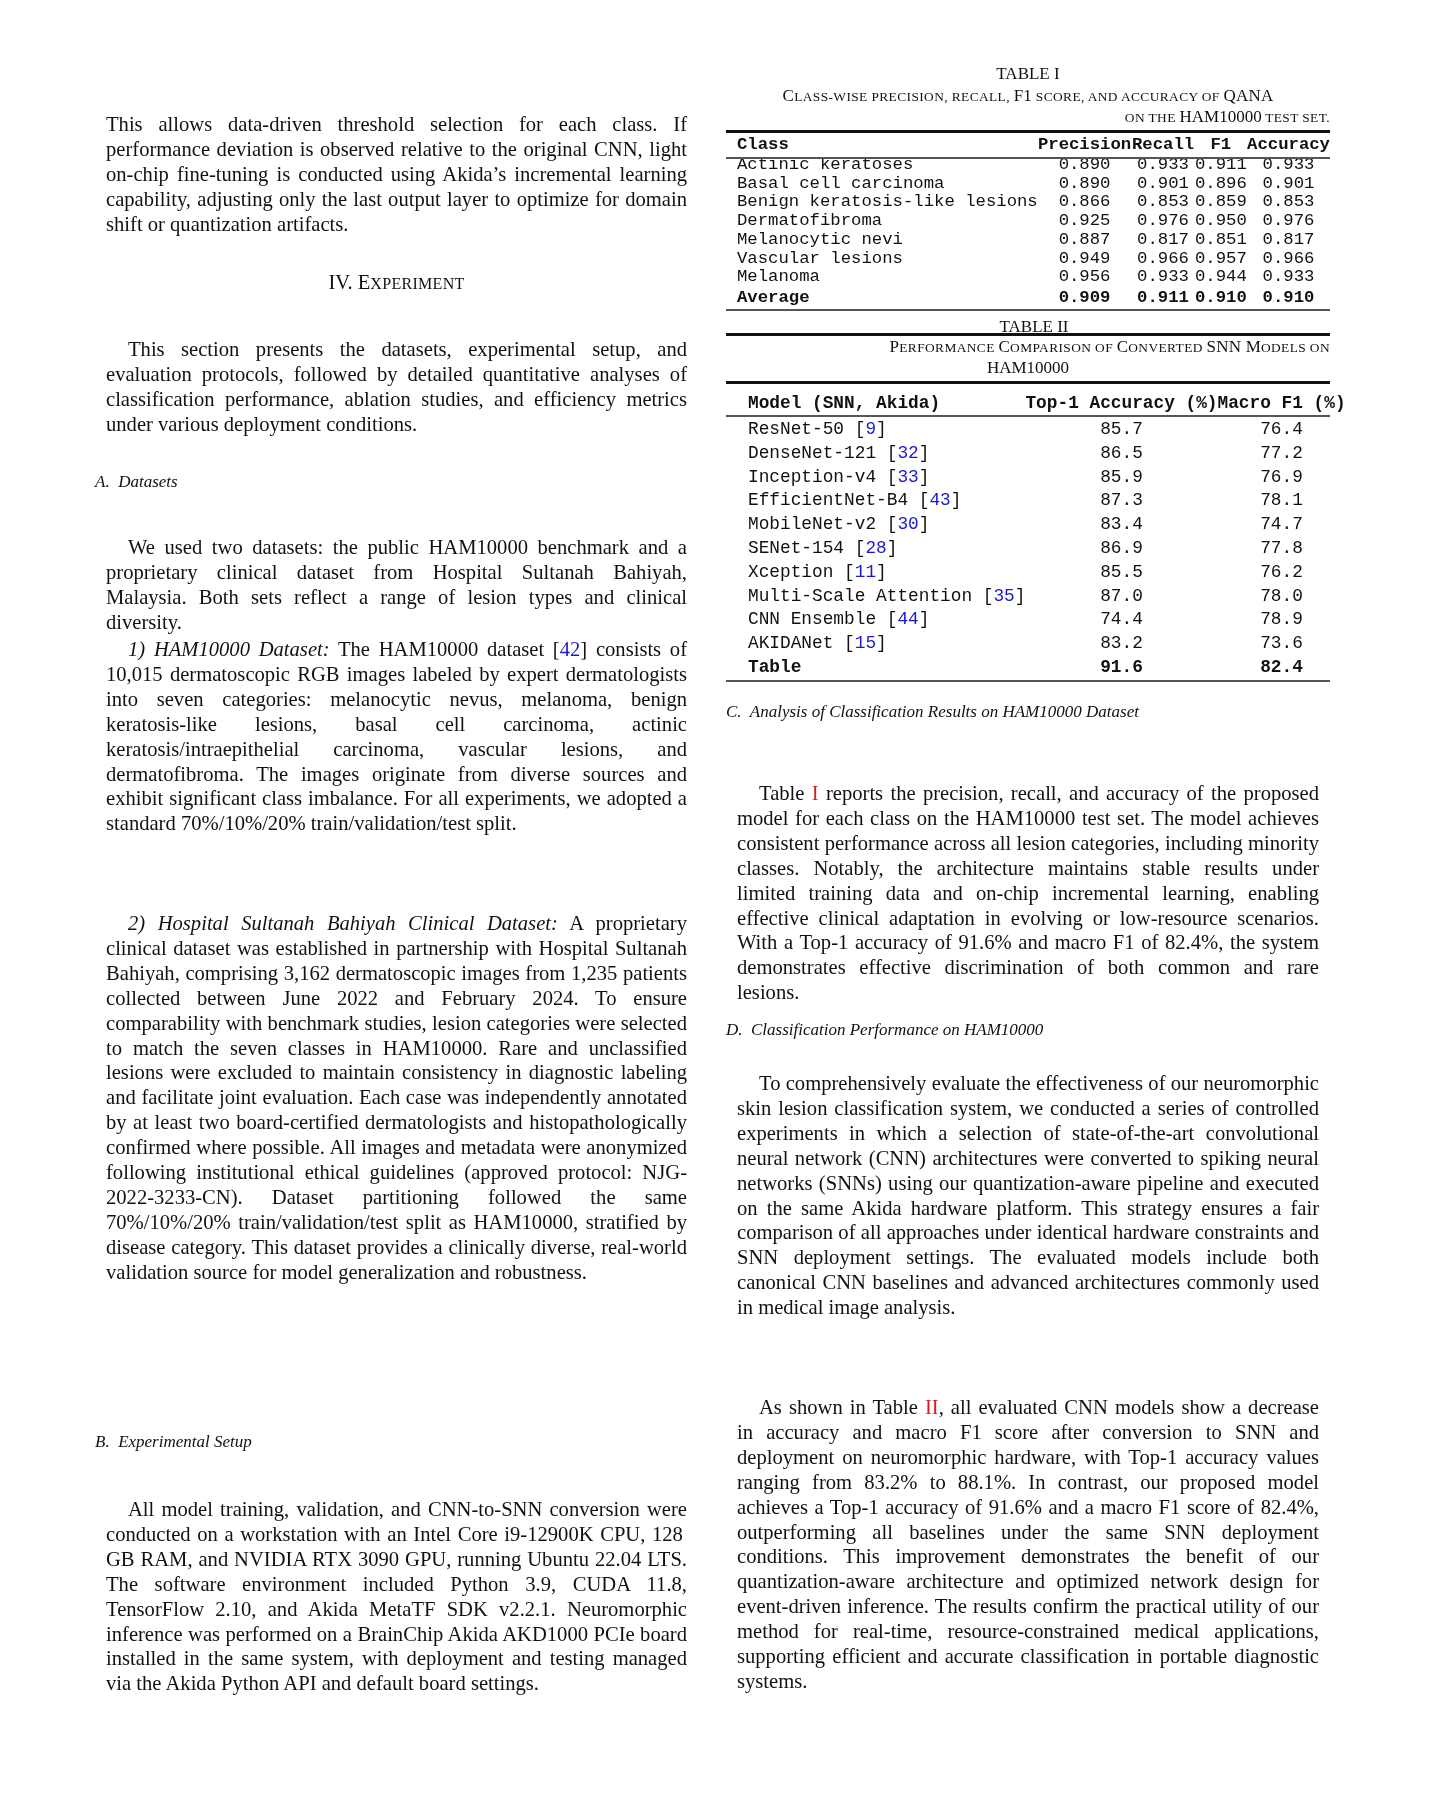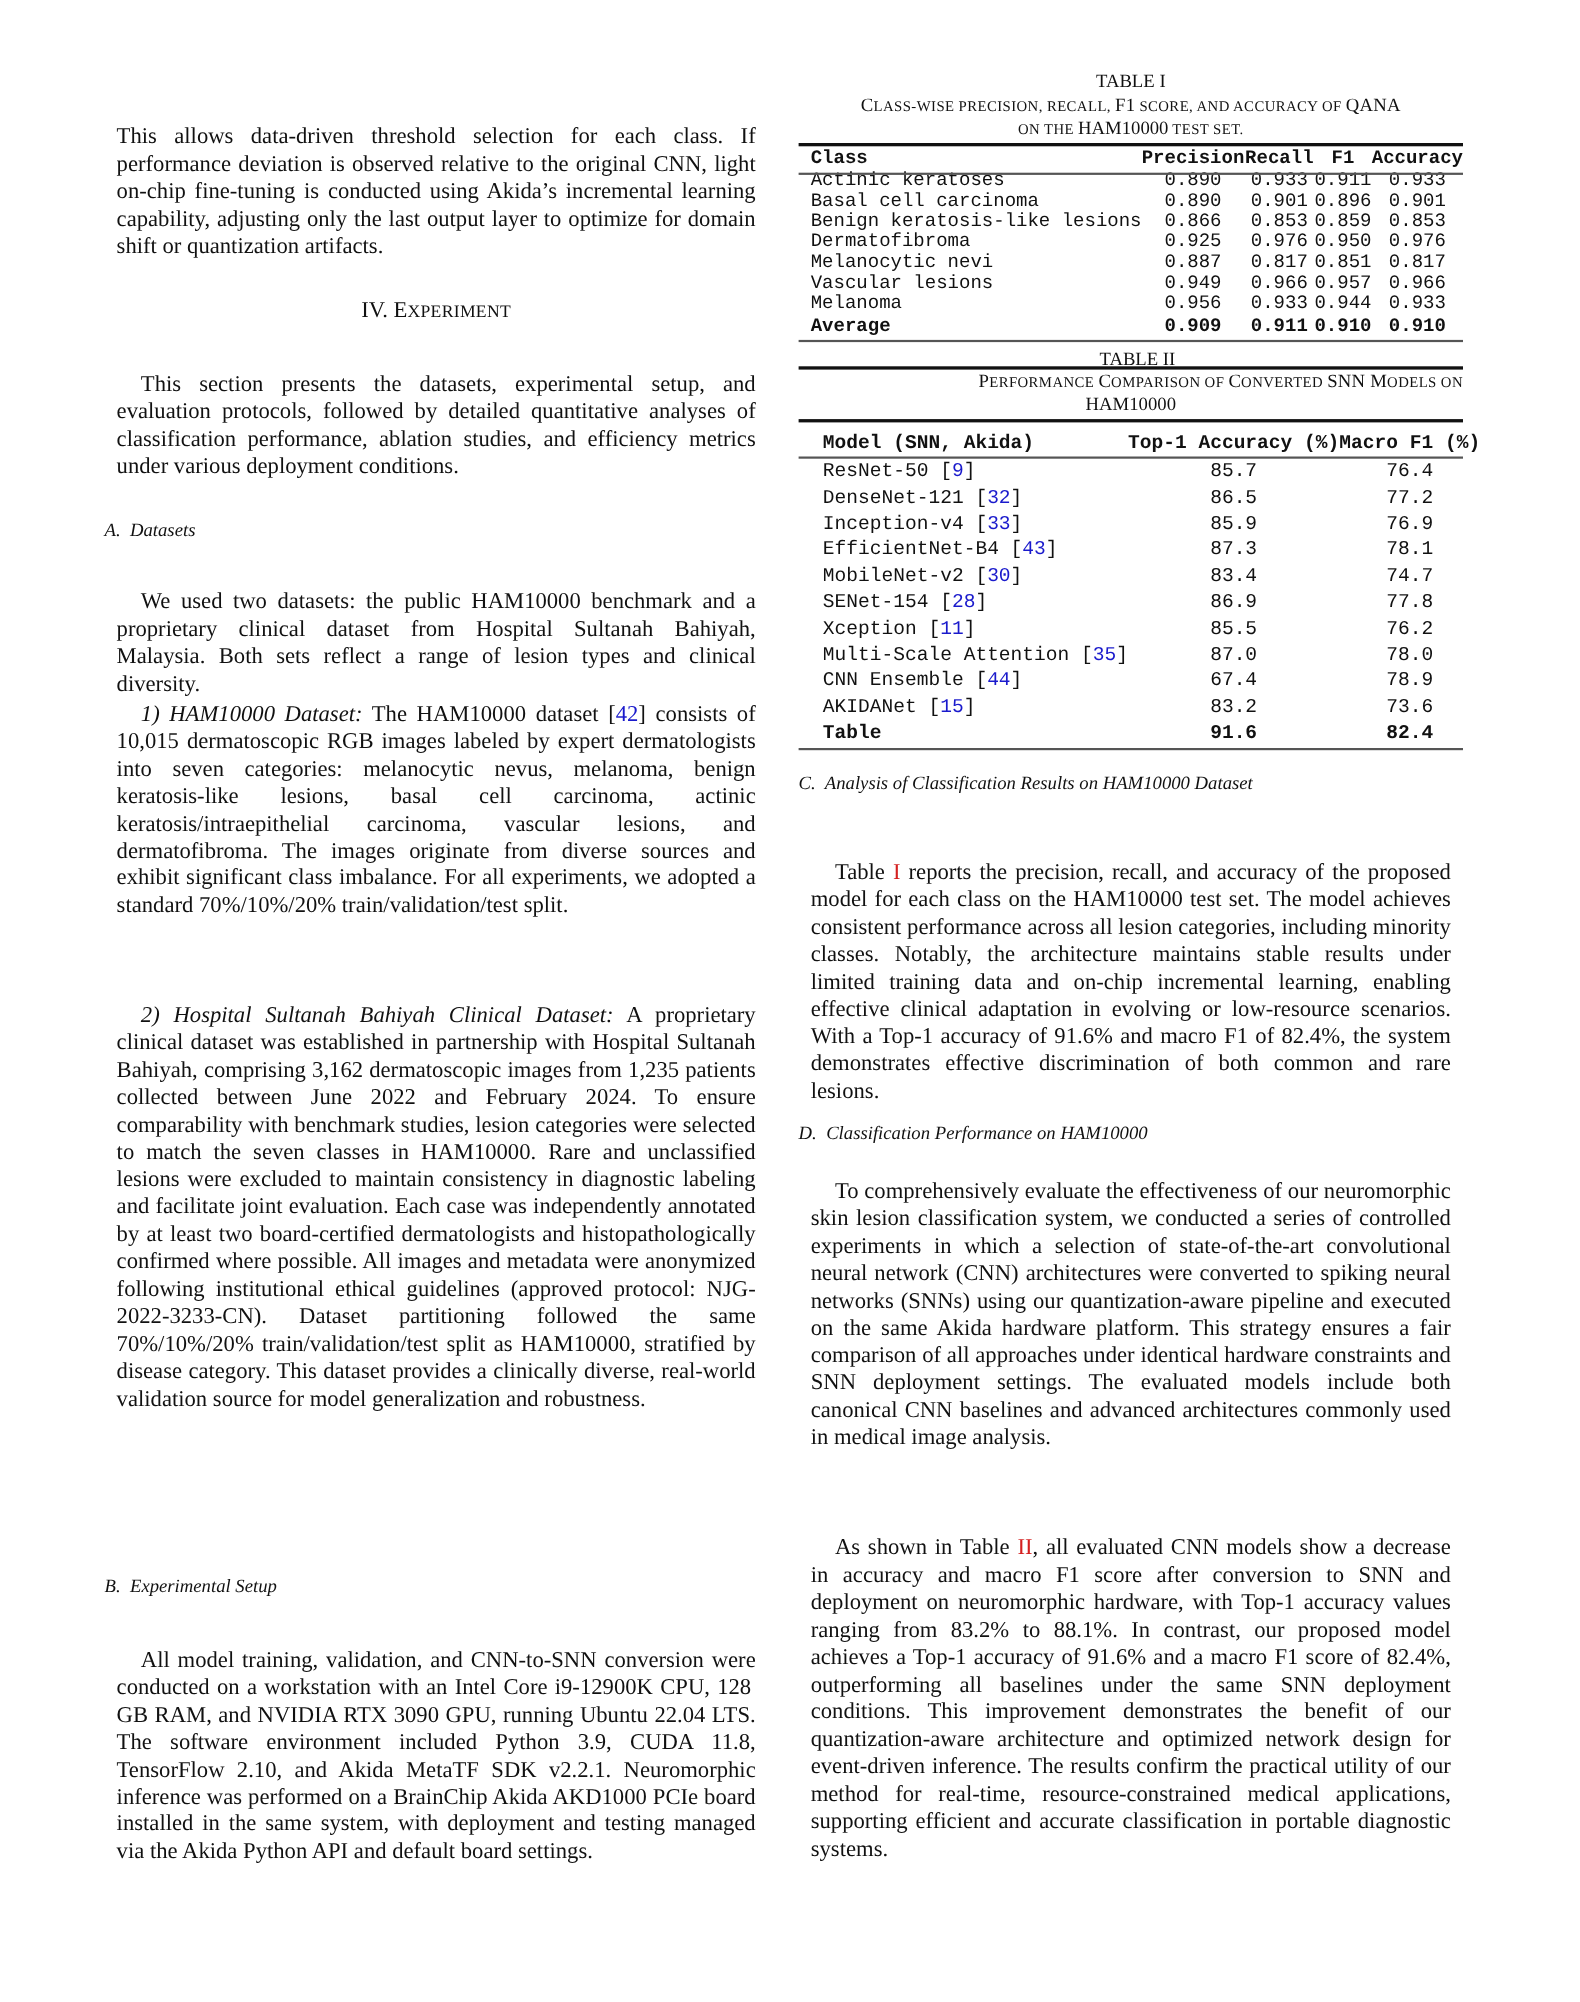--- a/index.html
+++ b/index.html
@@ -29,21 +29,21 @@
     position: absolute; left: 0; right: 0;
     font-size: 17px; line-height: 24px; font-style: italic; margin: 0; font-family: Liberation Serif, serif;
   }
   .run-in { font-style: italic; }
   .ref-blue { color: #1a1acc; }
   .ref-red { color: #d42020; }
 
   
   .t1-cap1 { position: absolute; left: 0; right: 0; top: 64px; text-align: center; font-size: 17px; line-height: 20px; }
   .t1-cap2 { position: absolute; left: 0; right: 0; top: 86px; text-align: center; font-size: 17px; line-height: 20px; letter-spacing: 0.2px; }
-  .t1-cap3 { position: absolute; left: 0; right: 0; top: 107px; text-align: center; font-size: 17px; line-height: 20px; }
+  .t1-cap3 { position: absolute; left: 0; right: 0; top: 107px; text-align: right; font-size: 17px; line-height: 20px; }
   .cap-sc-big { font-size: 17px; }
   .cap-sc-small { font-size: 13.4px; letter-spacing: 0.4px; }
   .rule { position: absolute; left: 0; right: 0; background: #111; }
   .t1 { position: absolute; left: 0; right: 0; top: 134px; }
   .t1 table, .t2 table { border-collapse: collapse; width: 100%; font-family: Liberation Mono, monospace; }
   .t1 td, .t1 th {
     font-size: 17.3px; line-height: 18.7px; padding: 0; height: 18.7px;
     font-weight: normal; white-space: nowrap;
   }
   .t1 th { font-weight: bold; height: 22px; line-height: 22px; }
@@ -252,21 +252,21 @@
             <td class="c-top1">85.5</td>
             <td class="c-mf1">76.2</td>
           </tr>
           <tr>
             <td class="c-model"><span>Multi-Scale Attention</span><span> [</span><span class="ref-blue">35</span><span>]</span></td>
             <td class="c-top1">87.0</td>
             <td class="c-mf1">78.0</td>
           </tr>
           <tr>
             <td class="c-model"><span>CNN Ensemble</span><span> [</span><span class="ref-blue">44</span><span>]</span></td>
-            <td class="c-top1">67.4</td>
+            <td class="c-top1">74.4</td>
             <td class="c-mf1">78.9</td>
           </tr>
           <tr>
             <td class="c-model"><span>AKIDANet</span><span> [</span><span class="ref-blue">15</span><span>]</span></td>
             <td class="c-top1">83.2</td>
             <td class="c-mf1">73.6</td>
           </tr>
           <tr class="ours">
             <td class="c-model">Table</td>
             <td class="c-top1">91.6</td>

